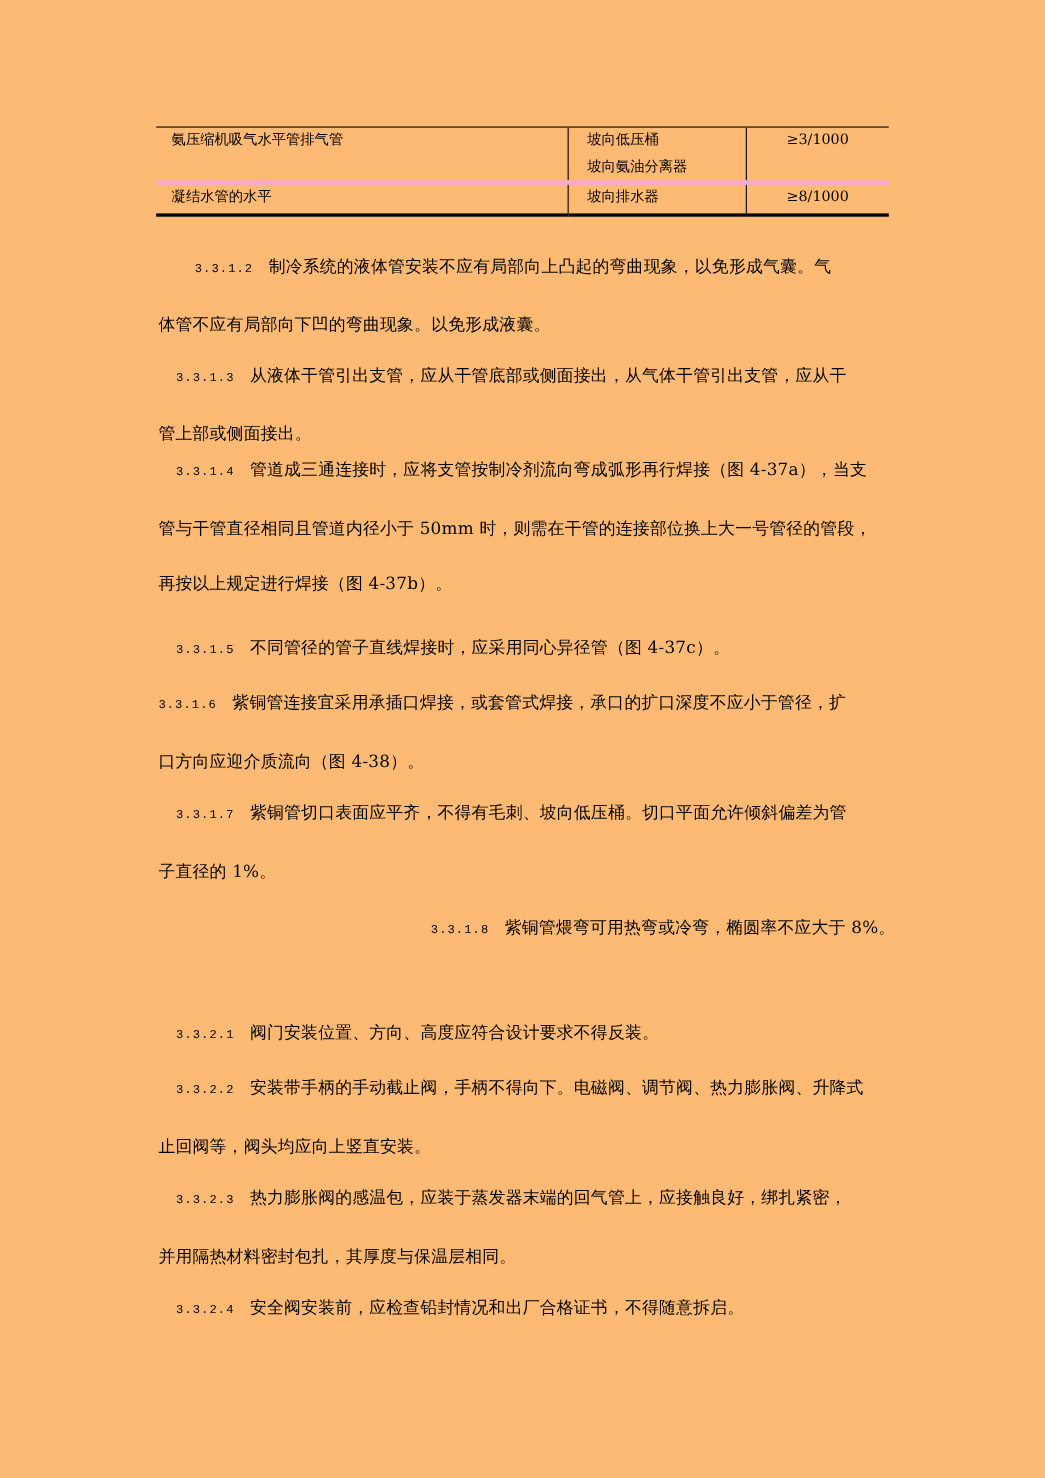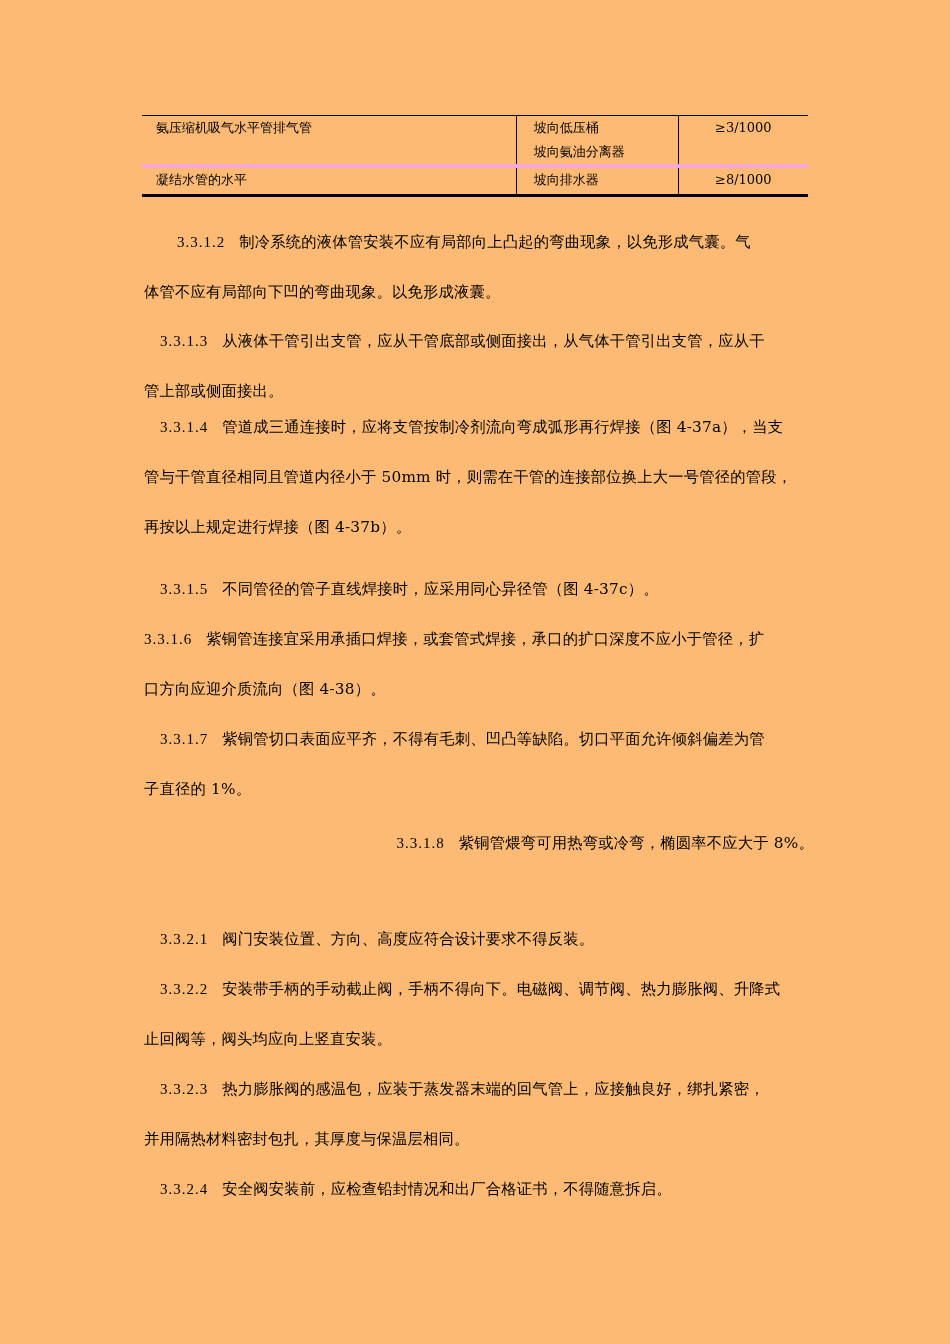--- a/index.html
+++ b/index.html
@@ -65,22 +65,22 @@
     .para {
       position: absolute;
       left: 144px;
       width: 670px;
       font-size: 15.3px;
       line-height: 50px;
       margin: 0;
       letter-spacing: 0.2px;
     }
     .para .num {
-      font-family: Liberation Serif, serif;
-      font-size: 15px;
+      font-family: Liberation Mono, monospace;
+      font-size: 11px;
       letter-spacing: 1px;
       margin-right: 14px;
     }
     .line { display: block; white-space: nowrap; }
   </style>
 </head>
 <body>
 
 <div class="page">
 
@@ -142,21 +142,21 @@
 
   <div class="para" style="top:614px;">
     <span class="line">
       <span class="num">3.3.1.6</span><span>紫铜管连接宜采用承插口焊接，或套管式焊接，承口的扩口深度不应小于管径，扩</span>
     </span>
     <span class="line">口方向应迎介质流向（图 4-38）。</span>
   </div>
 
   <div class="para" style="top:714px;">
     <span class="line" style="padding-left:16px;">
-      <span class="num">3.3.1.7</span><span>紫铜管切口表面应平齐，不得有毛刺、凹凸等缺陷。切口平面允许倾斜偏差为管</span>
+      <span class="num">3.3.1.7</span><span>紫铜管切口表面应平齐，不得有毛刺、坡向低压桶。切口平面允许倾斜偏差为管</span>
     </span>
     <span class="line">子直径的 1%。</span>
   </div>
 
   <div class="para" style="top:818px;text-align:right;">
     <span class="line" style="padding-left:16px;">
       <span class="num">3.3.1.8</span><span>紫铜管煨弯可用热弯或冷弯，椭圆率不应大于 8%。</span>
     </span>
   </div>
 

